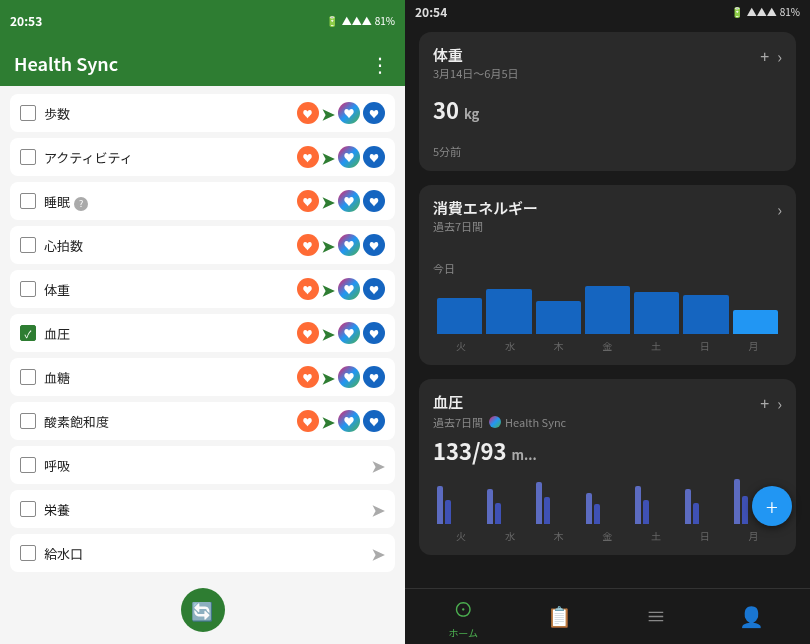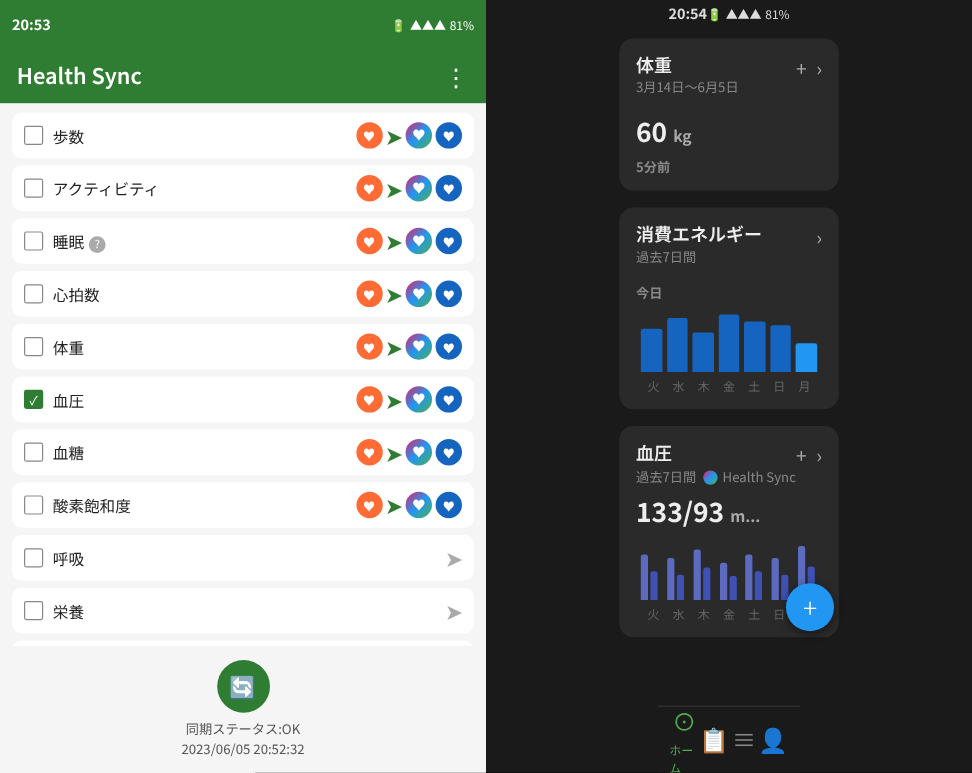--- a/index.html
+++ b/index.html
@@ -178,21 +178,20 @@
     }
 
     
     .right-panel {
       width: 405px;
       height: 644px;
       background: #1a1a1a;
       display: flex;
       flex-direction: column;
       overflow: hidden;
-      align-items: center;
     }
     .status-bar-right {
       background: #1a1a1a;
       color: #ddd;
       font-size: 11px;
       padding: 4px 10px;
       display: flex;
       justify-content: space-between;
       align-items: center;
       height: 22px;
@@ -241,22 +240,21 @@
       font-size: 22px;
       font-weight: 700;
     }
     .card-unit {
       font-size: 13px;
       color: #aaa;
     }
     .card-time {
       color: #888;
       font-size: 11px;
-      margin-top: 6px;
-      font-weight: bold;
+      margin-top: 18px;
     }
     .card-actions {
       display: flex;
       gap: 8px;
       align-items: center;
     }
     .card-actions span {
       color: #aaa;
       font-size: 16px;
       cursor: pointer;
@@ -575,24 +573,20 @@
       </div>
       <div class="sync-icons">
         <span class="arrow-right" style="color:#aaa">➤</span>
       </div>
     </div>
 
   </div>
 
   <div class="sync-footer">
     <div class="sync-button">🔄</div>
-    <div class="sync-status">
-      <div>同期ステータス:OK</div>
-      <div>2023/06/05 20:52:32</div>
-    </div>
   </div>
 </div>
 
 <div class="right-panel">
   <div class="status-bar-right">
     <span class="time">20:54</span>
     <div class="icons">
       <span>🔋</span>
       <span>▲▲▲</span>
       <span>81%</span>
@@ -606,21 +600,21 @@
         <div>
           <div class="card-title">体重</div>
           <div class="card-subtitle">3月14日～6月5日</div>
         </div>
         <div class="card-actions">
           <span>+</span>
           <span>›</span>
         </div>
       </div>
       <div class="card-value">
-        <span>60</span>
+        <span>30</span>
         <span class="card-unit">kg</span>
       </div>
       <div class="card-time">5分前</div>
     </div>
 
     <div class="card">
       <div class="card-header">
         <div>
           <div class="card-title">消費エネルギー</div>
           <div class="card-subtitle">過去7日間</div>

